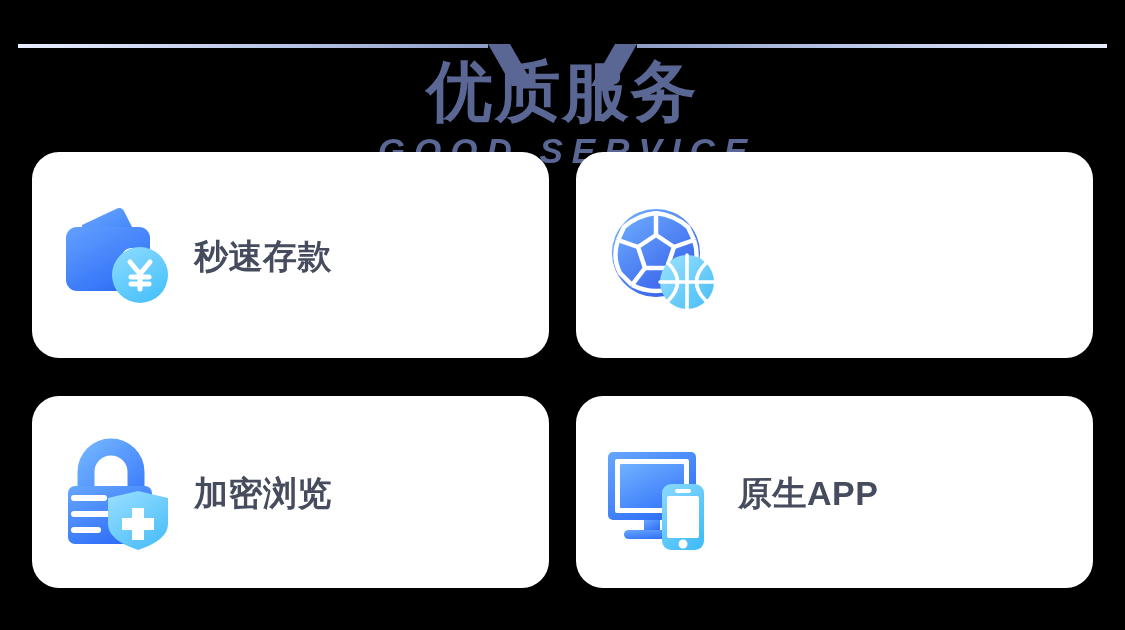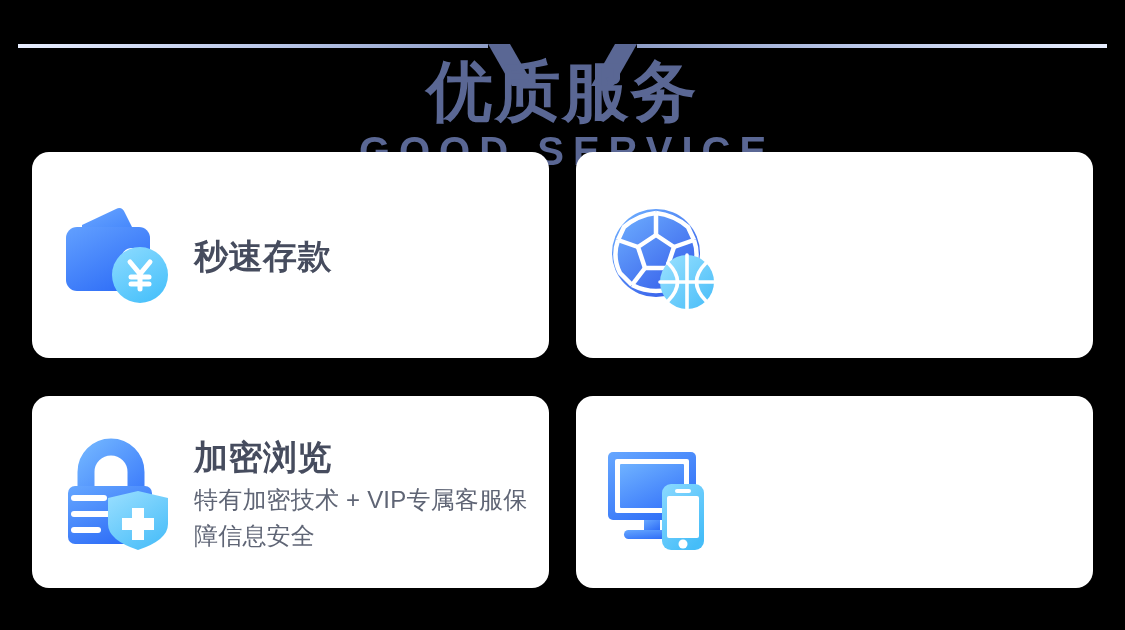--- a/index.html
+++ b/index.html
@@ -30,42 +30,43 @@
   .title-cn{
     margin:0;padding-top:8px;
     font-size:66px;line-height:78px;
     font-weight:bold;
     color:#5a6794;
     letter-spacing:2px;
     font-family:"Liberation Sans","DejaVu Sans",sans-serif;
   }
   .title-en{
     margin:0;padding-top:2px;
-    font-size:40px;line-height:38px;
+    font-size:35px;line-height:38px;
     font-weight:bold;
     color:#5a6794;
     letter-spacing:9px;
     text-indent:9px;
     font-family:"Liberation Sans","DejaVu Sans",sans-serif;
+    font-style:italic;
   }
 
   
   .grid{
     position:absolute;
     left:32px;top:152px;
     width:1061px;height:436px;
     display:grid;
     grid-template-columns:517px 517px;
     grid-template-rows:206px 192px;
     column-gap:27px;
     row-gap:38px;
   }
   .card{
     background:#ffffff;
-    border-radius:17px;
+    border-radius:27px;
     display:flex;
     align-items:center;
     padding:5px 14px 0 26px;
     box-sizing:border-box;
     overflow:hidden;
   }
   .card-icon{
     width:122px;
     min-width:122px;
     height:122px;
@@ -246,21 +247,20 @@
           <path d="M16 96 L40 96"></path>
         </g>
 
         <path d="M80 57 L110 64 L110 90 Q110 106 80 116 Q50 106 50 90 L50 64 Z" fill="url(#lkShield)"></path>
 
         <path d="M74 74 L86 74 L86 84 L96 84 L96 96 L86 96 L86 106 L74 106 L74 96 L64 96 L64 84 L74 84 Z" fill="#ffffff"></path>
       </svg>
     </div>
     <div class="card-text">
       <p class="card-title">加密浏览</p>
-      <p class="card-desc">特有加密技术 + VIP专属客服保障信息安全</p>
     </div>
   </div>
 
   <div class="card card-4">
     <div class="card-icon">
       <svg width="122" height="122" viewBox="0 0 122 122" aria-hidden="true">
         <defs>
           <linearGradient id="mnFrame" x1="0" y1="0" x2="0.7" y2="1">
             <stop offset="0%" stop-color="#66a7ff"></stop>
             <stop offset="100%" stop-color="#2f6ef7"></stop>
@@ -282,16 +282,17 @@
         <rect x="42" y="86" width="16" height="12" fill="url(#mnFrame)"></rect>
         <rect x="22" y="96" width="56" height="9" rx="4.5" fill="url(#mnFrame)"></rect>
 
         <rect x="60" y="50" width="42" height="66" rx="9" fill="url(#phBody)"></rect>
         <rect x="65" y="62" width="32" height="42" rx="2" fill="#ffffff"></rect>
         <rect x="73" y="55" width="16" height="4" rx="2" fill="#ffffff"></rect>
         <circle cx="81" cy="110" r="4.5" fill="#ffffff"></circle>
       </svg>
     </div>
     <div class="card-text">
+      <p class="card-title">原生APP</p>
     </div>
   </div>
 
 </div>
 
 </body></html>

